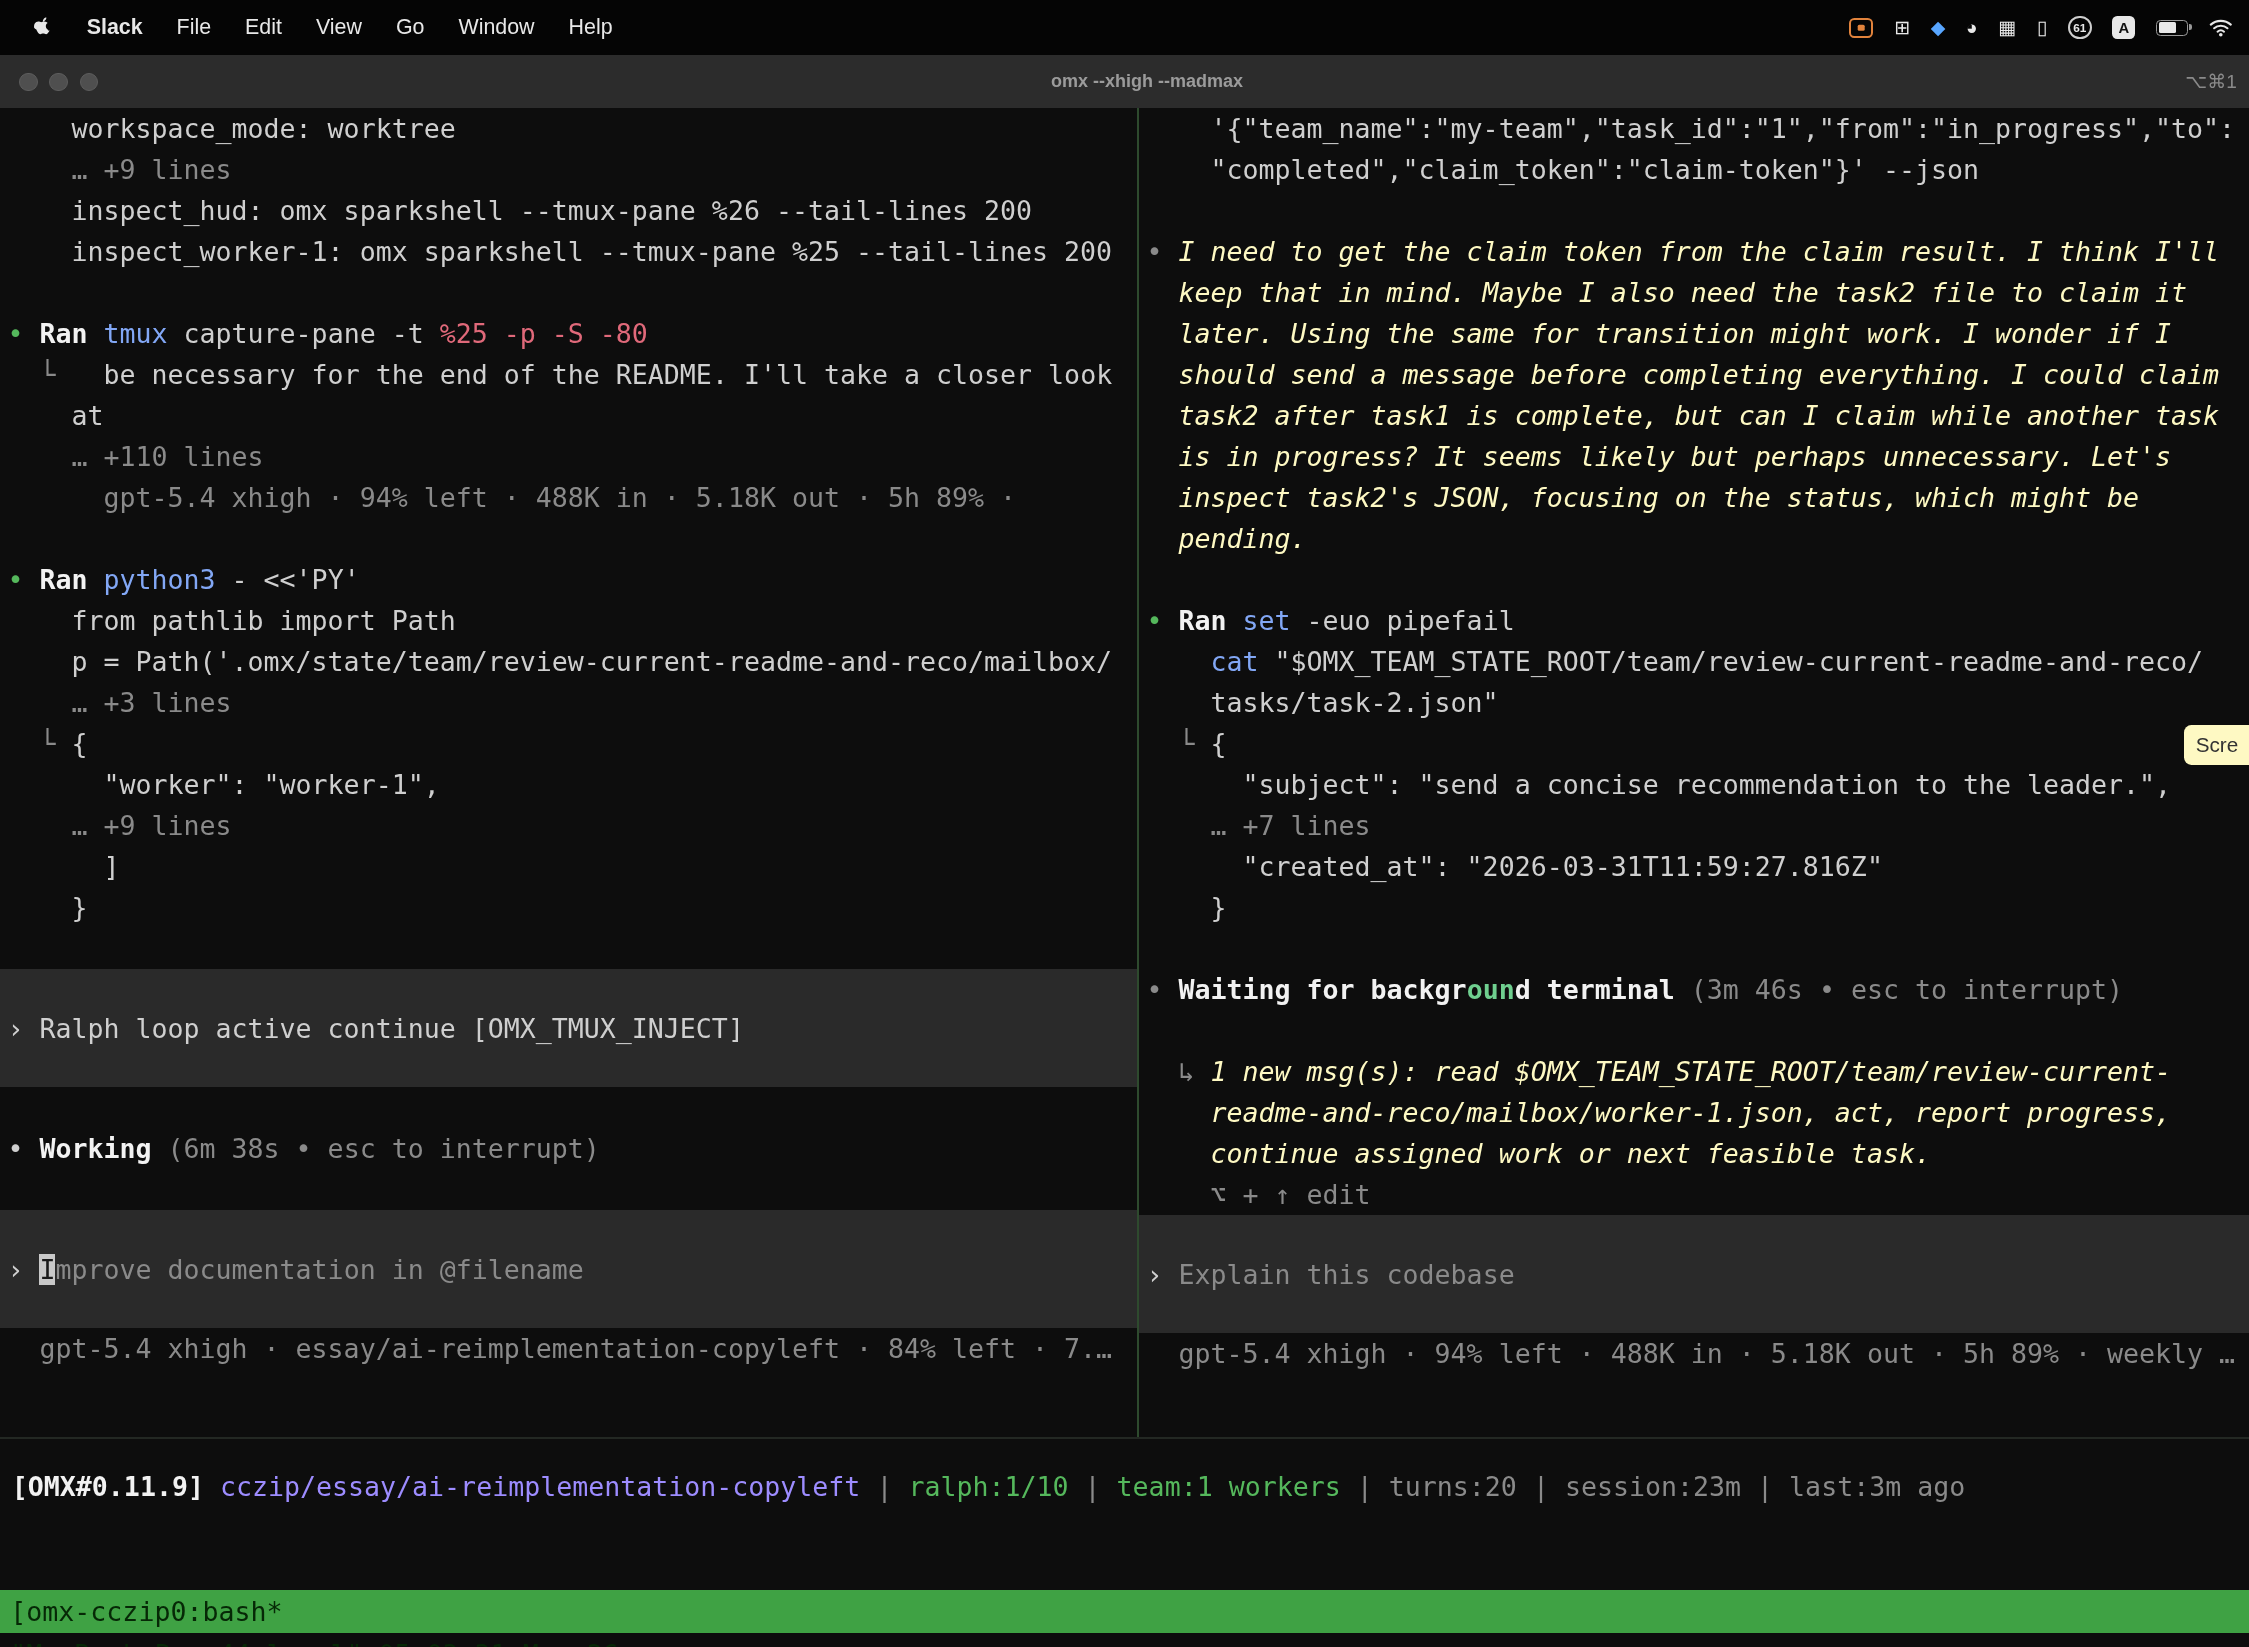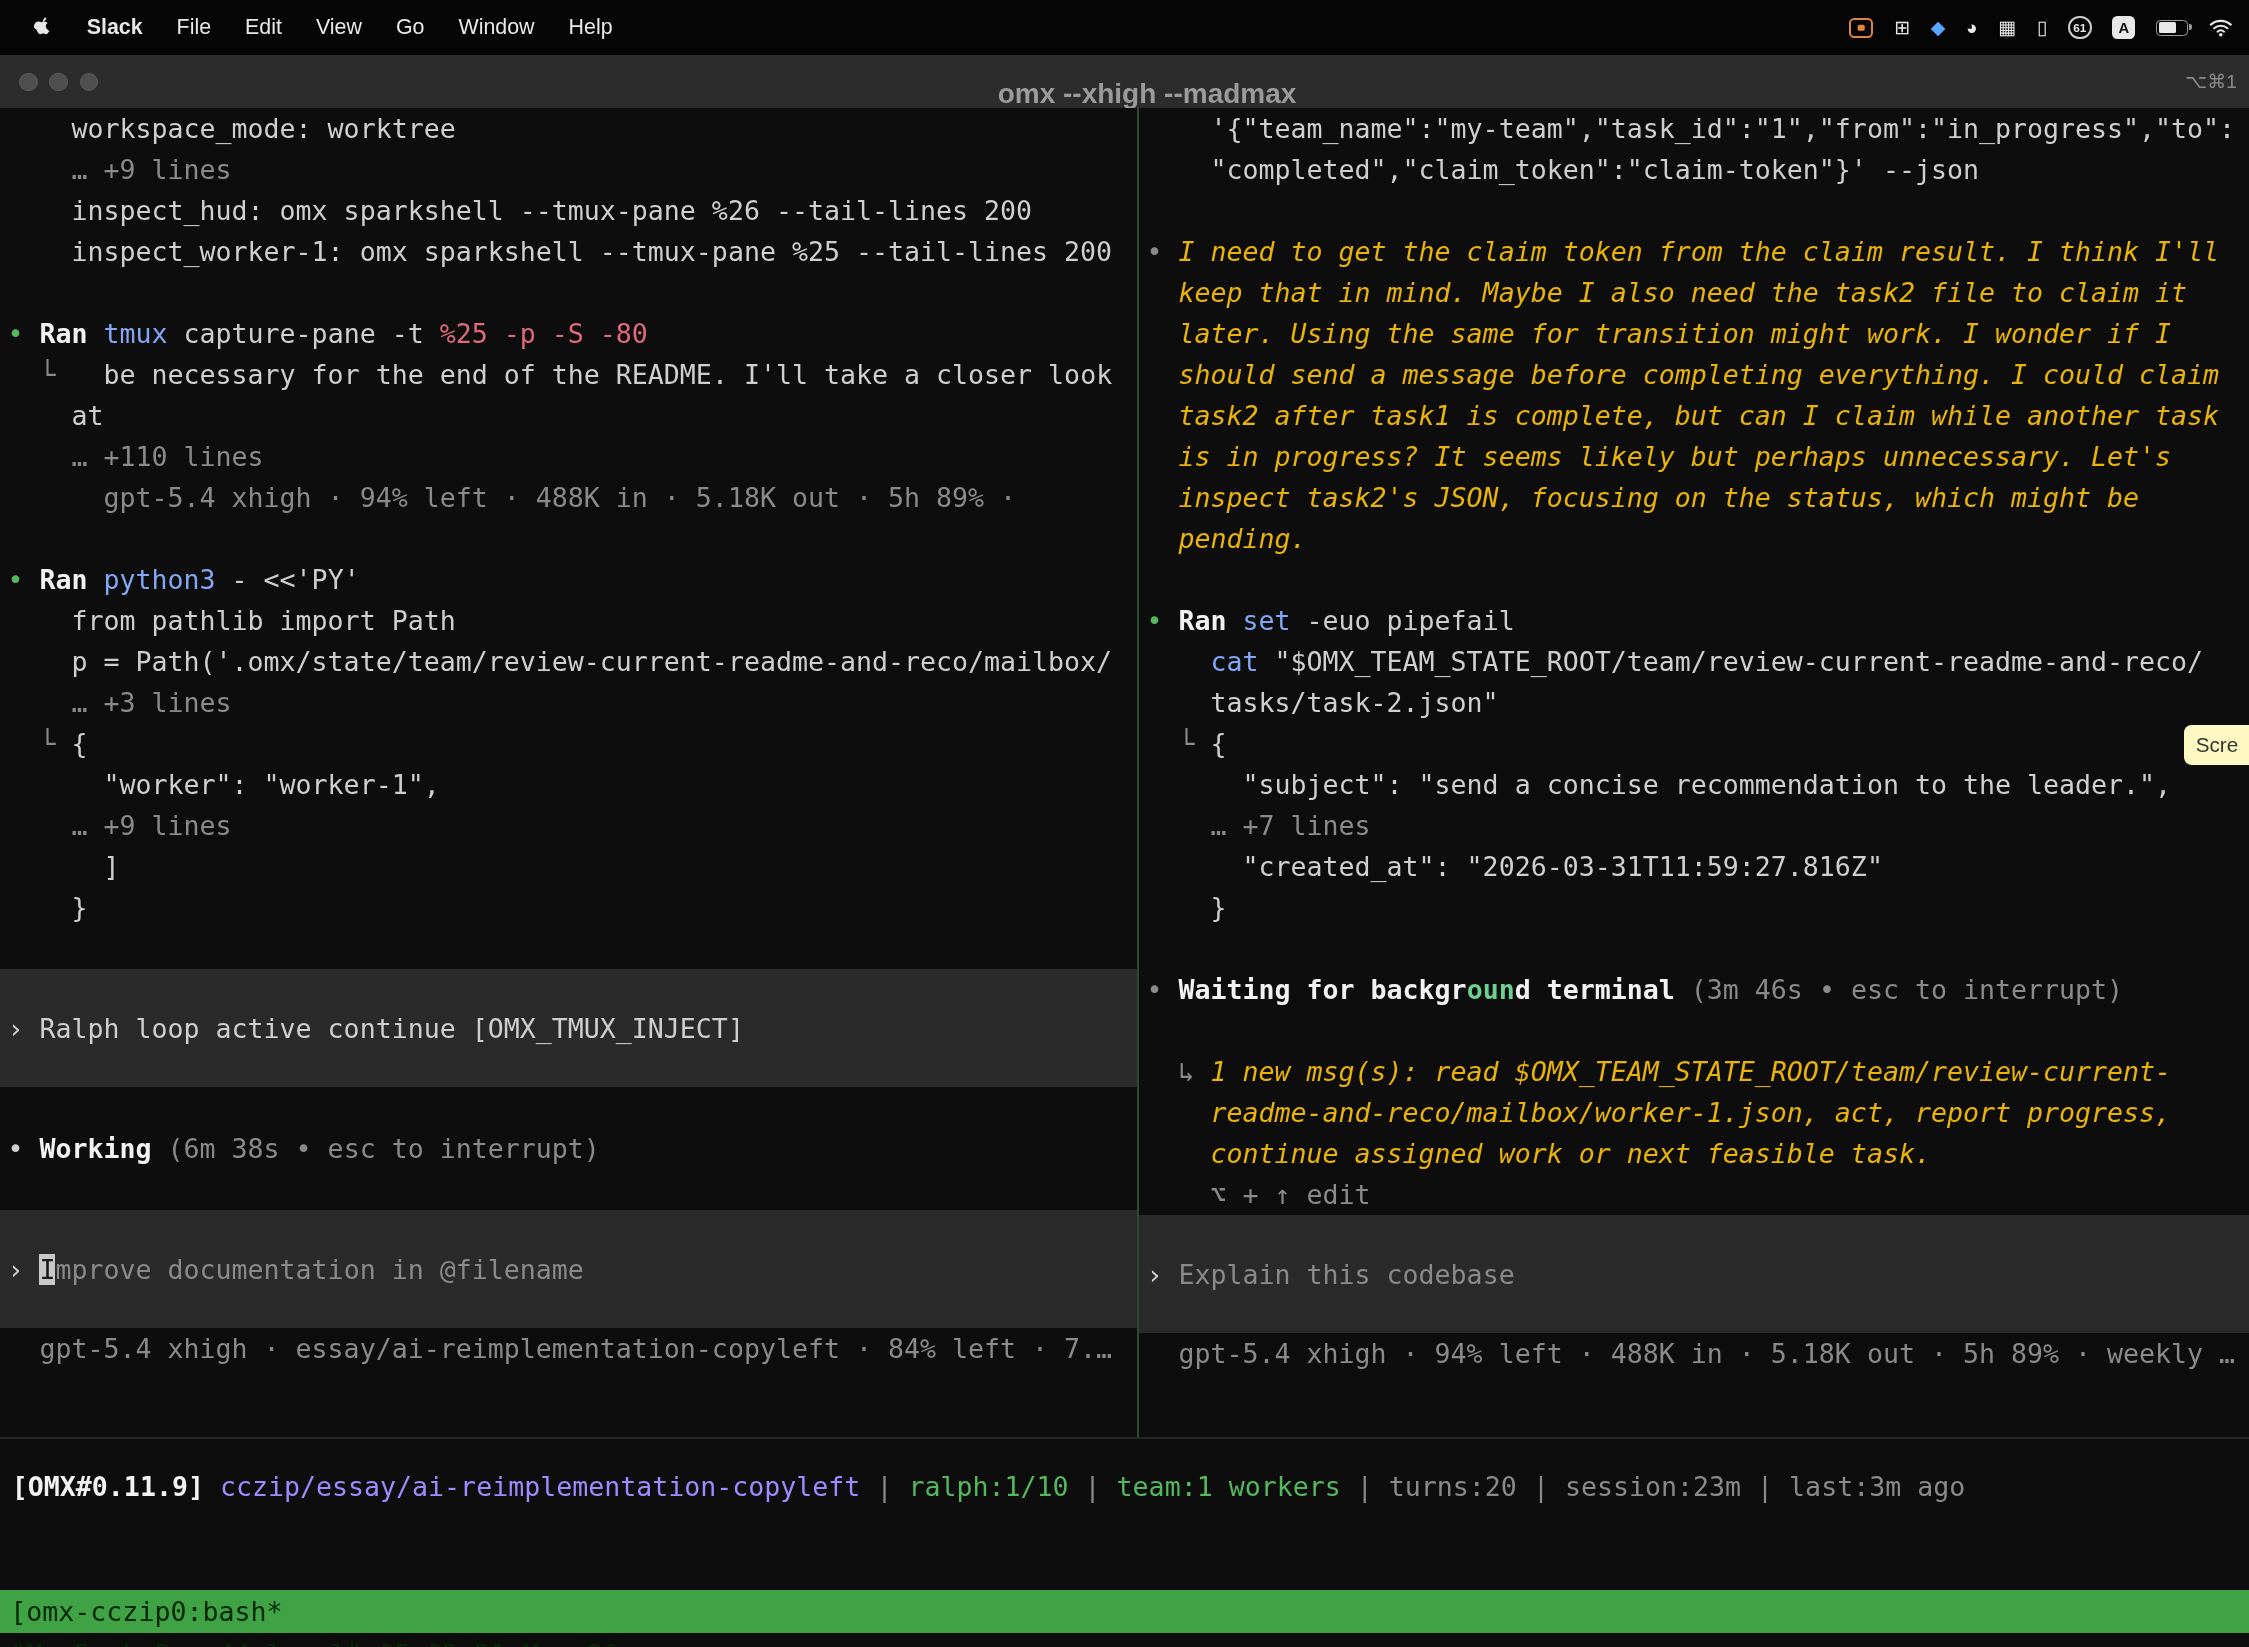--- a/index.html
+++ b/index.html
@@ -32,22 +32,22 @@
   .battery{width:32px;height:16px;border:1.5px solid #9a9a9a;border-radius:4.4px;position:relative;display:inline-block;box-sizing:border-box;}
   .battery .level{position:absolute;left:1.5px;top:1.5px;bottom:1.5px;width:58%;background:#e8e8e8;border-radius:1.5px;}
   .battery .nub{position:absolute;right:-5.2px;top:3.7px;width:3.7px;height:5.9px;background:#9a9a9a;border-radius:0 2.2px 2.2px 0;}
   
   .titlebar{
     position:absolute;top:55px;left:0;width:2250px;height:53px;
     background:#2c2c2c;border-bottom:0.7px solid #161616;
   }
   .lights{position:absolute;left:19px;top:17.7px;display:flex;gap:11.8px;}
   .tl{width:18.5px;height:18.5px;border-radius:50%;background:#4f4f4f;border:0.7px solid #5d5d5d;box-sizing:border-box;}
-  .wtitle{position:absolute;left:0;right:0;top:12px;height:53px;line-height:53px;text-align:center;
-          color:#9b9b9b;font-size:28px;font-weight:bold;padding-left:44px;}
+  .wtitle{position:absolute;left:0;right:0;top:0;height:53px;line-height:53px;text-align:center;
+          color:#9b9b9b;font-size:18px;font-weight:bold;padding-left:44px;}
   .wshort{position:absolute;right:13.3px;top:0;height:53px;line-height:53px;color:#8a8a8a;font-size:19px;}
   
   .term{position:absolute;top:108px;left:0;width:2250px;height:1540px;background:#0d0d0d;
         font-family:"DejaVu Sans Mono", monospace;font-size:26.6px;color:#cfcfcf;}
   .pane{position:absolute;top:0;height:1327px;overflow:hidden;}
   #left-pane{left:0;width:1137px;}
   #right-pane{left:1139px;width:1111px;}
   .tline{height:41px;line-height:41px;padding-left:7.4px;white-space:pre;}
   .band{height:118px;background:#2a2a2a;display:flex;align-items:center;padding-left:7.4px;white-space:pre;}
   .vdiv{position:absolute;left:1137px;top:0;width:2.2px;height:1330px;background:#2e4a2e;}
@@ -60,21 +60,21 @@
            background:#3fa244;color:#062806;display:flex;justify-content:space-between;
            padding:0 10.3px;box-sizing:border-box;white-space:pre;flex-direction:column;}
   
   .seg-d{color:#cfcfcf;}
   .seg-dim{color:#8a8a8a;}
   .seg-b{color:#f2f2f2;font-weight:bold;}
   .seg-grn{color:#55b85c;}
   .seg-grn2{color:#55b85c;}
   .seg-blu{color:#82a7f5;}
   .seg-red{color:#e0697a;}
-  .seg-it{color:#eab308;font-style:italic;}
+  .seg-it{color:#fef9c3;font-style:italic;}
   .seg-pur{color:#9d8cff;}
   .seg-shim{color:#6fcf8f;font-weight:bold;}
   .seg-cur{background:#c8c8c8;color:#1a1a1a;}
   svg{display:block;}
 </style>
 </head>
 <body>
 
 <div class="menubar">
   <span class="apple">

